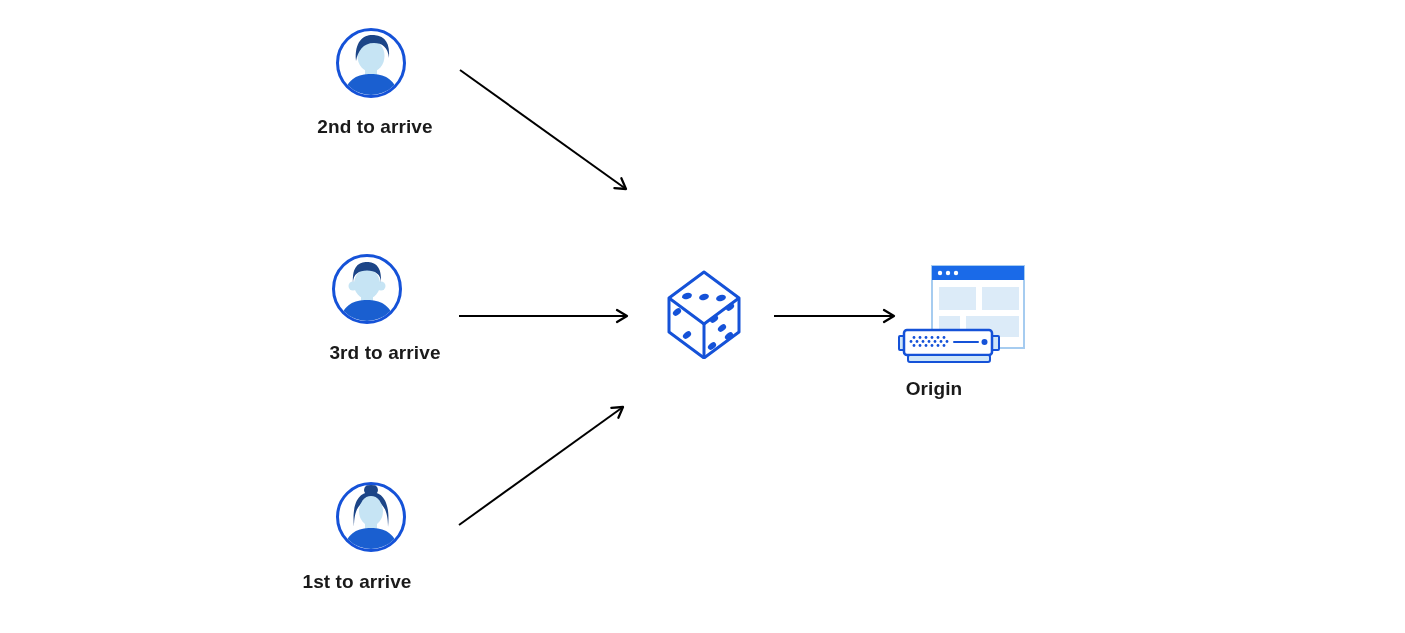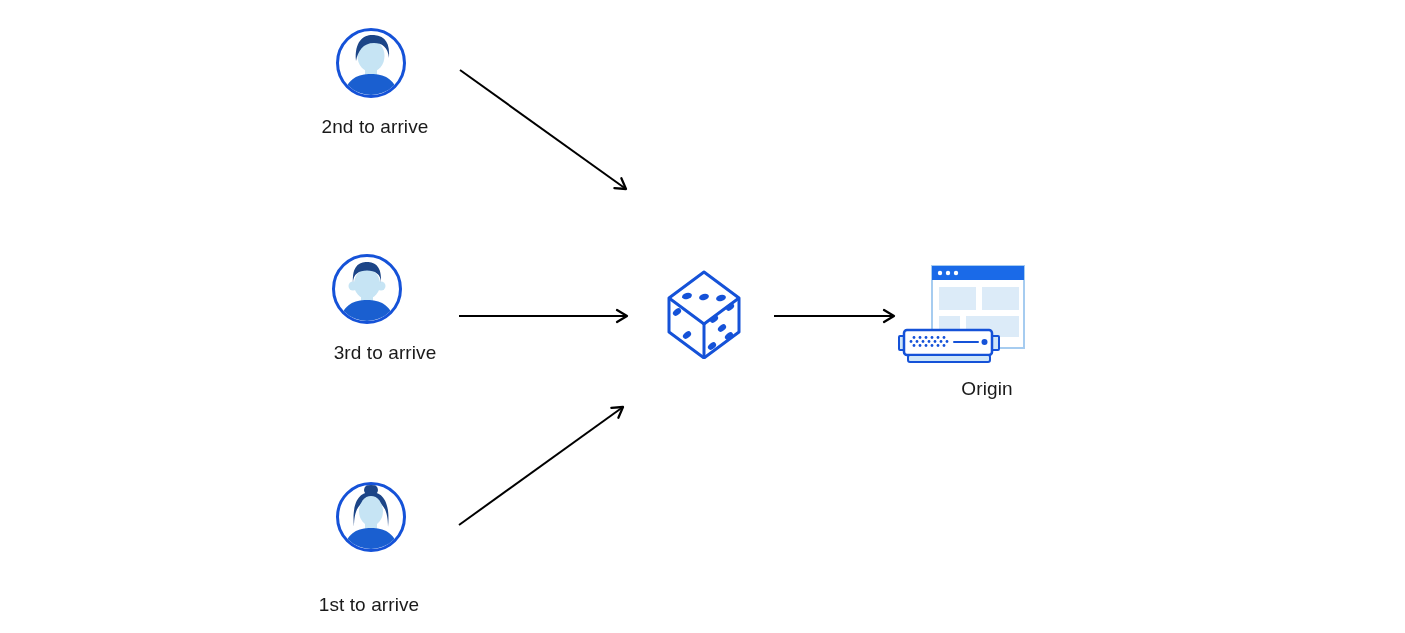--- a/index.html
+++ b/index.html
@@ -16,20 +16,21 @@
     overflow: hidden;
   }
   .abs { position: absolute; }
   .node-label {
     position: absolute;
     transform: translateX(-50%);
     font-size: 19px;
     color: #1a1a1a;
     white-space: nowrap;
     letter-spacing: 0.1px;
+    font-weight: bold;
   }
   .arrows-layer {
     position: absolute;
     left: 0; top: 0;
     width: 1405px;
     height: 633px;
     pointer-events: none;
   }
 </style>
 </head>
@@ -91,21 +92,21 @@
       </defs>
     <circle cx="36" cy="36" r="33.5" fill="#ffffff" stroke="#1552d8" stroke-width="3"></circle>
     <g clip-path="url(#clipC)">
       <rect x="30" y="36" width="12" height="14" fill="#c6e4f4"></rect>
       <path d="M8,74 C10,52 22,47 36,47 C50,47 62,52 64,74 Z" fill="#1a5fd0"></path>
       <path d="M19,46 C16,16 28,11 36,11 C44,11 56,16 53,46 C53,26 46,20 36,20 C26,20 19,26 19,46 Z" fill="#1c4587"></path>
       <ellipse cx="36" cy="30" rx="12" ry="15" fill="#c6e4f4"></ellipse>
       <ellipse cx="36" cy="9" rx="7" ry="6" fill="#1c4587"></ellipse>
     </g>
   </svg>
-  <div class="node-label" style="left:369px; top:571px;margin-top:23px;">1st to arrive</div>
+  <div class="node-label" style="left:357px; top:571px;">1st to arrive</div>
 
   <svg class="abs" style="left:666px; top:269px;" width="76" height="90" viewBox="0 0 76 90" xmlns="http://www.w3.org/2000/svg">
     <g fill="#ffffff" stroke="#1552d8" stroke-width="3" stroke-linejoin="round">
       <path d="M38,3 L73,29 L73,63 L38,89 L3,63 L3,29 Z"></path>
       <path d="M3,29 L38,55 L73,29" fill="none"></path>
       <path d="M38,55 L38,89" fill="none"></path>
     </g>
     <g fill="#1552d8">
 
       <ellipse cx="21" cy="27" rx="5" ry="3.1" transform="rotate(-14 21 27)"></ellipse>
@@ -158,15 +159,15 @@
         <circle cx="29" cy="82.5" r="1.4"></circle>
         <circle cx="35" cy="82.5" r="1.4"></circle>
         <circle cx="41" cy="82.5" r="1.4"></circle>
         <circle cx="47" cy="82.5" r="1.4"></circle>
     </g>
     <line x1="57" y1="79" x2="81" y2="79" stroke="#1552d8" stroke-width="2" stroke-linecap="round"></line>
     <circle cx="87.5" cy="79" r="3" fill="#1552d8"></circle>
 
     <rect x="11" y="92" width="82" height="7" rx="2" fill="#cfe6f8" stroke="#1552d8" stroke-width="2"></rect>
   </svg>
-  <div class="node-label" style="left:987px; top:378px;">Origin</div>
+  <div class="node-label" style="left:934px; top:378px;">Origin</div>
 
 </div>
 
 </body></html>

